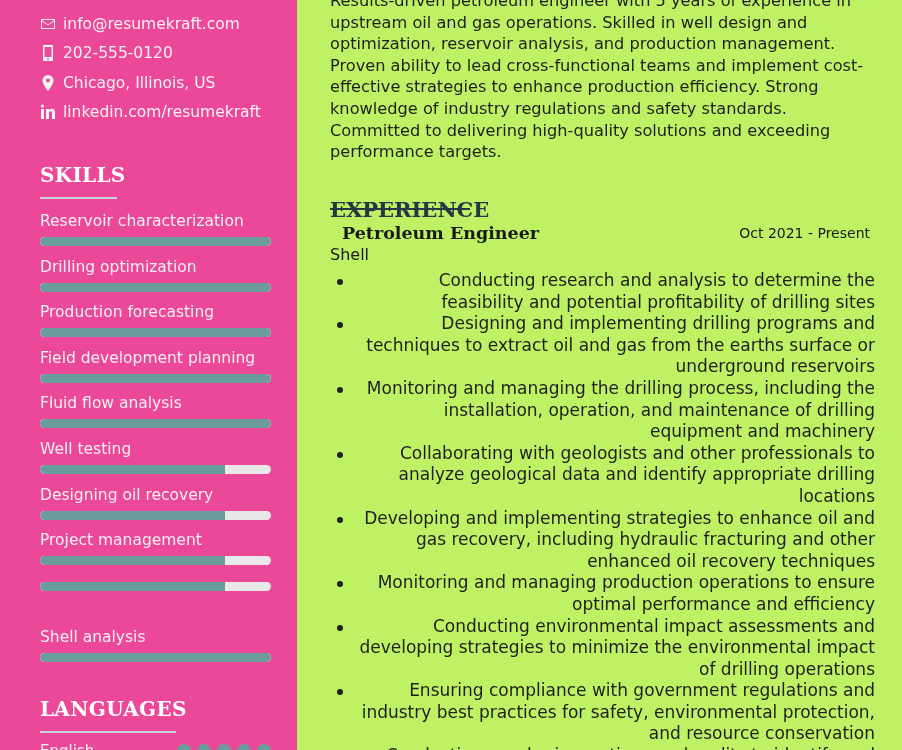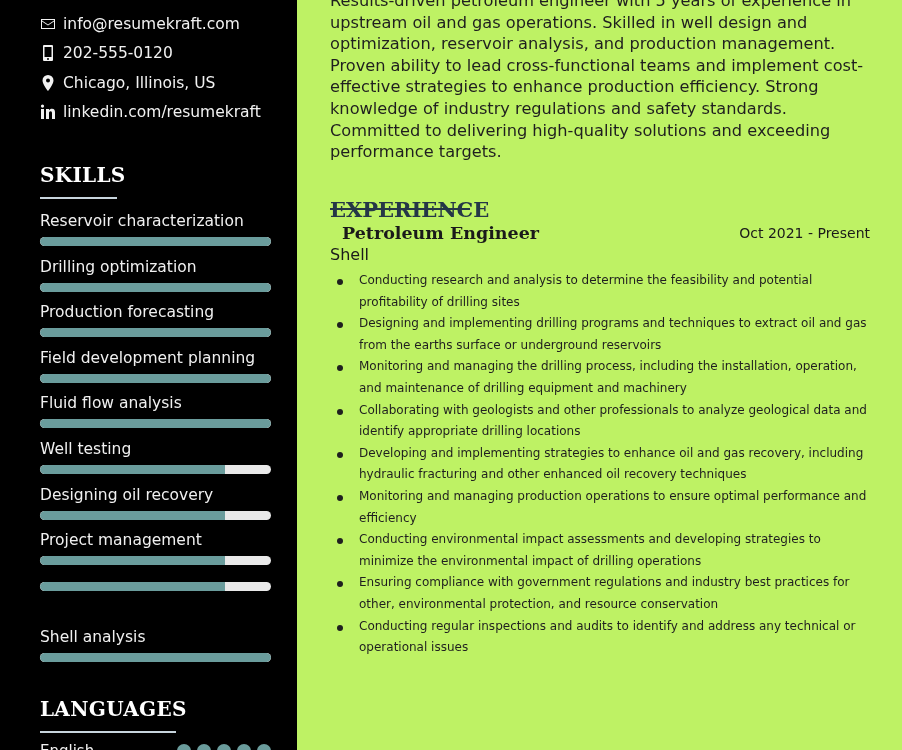--- a/index.html
+++ b/index.html
@@ -1,17 +1,17 @@
 <!DOCTYPE html>
 <html><head>
 <meta charset="utf-8">
 <style>
   html, body { margin:0; padding:0; }
   body { width:902px; height:750px; overflow:hidden; background:#ffffff; position:relative; font-family:"DejaVu Sans", sans-serif; }
-  .sidebar { position:absolute; left:0; top:0; width:297px; height:750px; background:#000000; color:#ffffff; }
+  .sidebar { position:absolute; left:0; top:0; width:297px; height:750px; background:#ec4899; color:#ffffff; }
   .main { position:absolute; left:297px; top:0; width:605px; height:750px; background:#bef264; color:#1f1f1f; }
 
   .contact { position:absolute; left:40px; top:9px; }
   .contact-row { display:flex; align-items:center; height:29.5px; font-size:15.5px; color:#f2f2f2; }
   .contact-row .ic { width:16px; height:16px; margin-right:7px; display:inline-flex; align-items:center; justify-content:center; }
   .contact-row .ic svg { width:16px; height:16px; fill:#f2f2f2; }
 
   .side-heading { position:absolute; left:40px; font-family:"DejaVu Serif", serif; font-weight:bold; font-size:20px; letter-spacing:0.3px; color:#ffffff; }
   .side-rule { position:absolute; left:40px; height:2px; background:#c7d4dc; }
 
@@ -26,21 +26,21 @@
   .dots { display:flex; gap:6px; }
   .dot { width:14px; height:14px; border-radius:50%; background:#6a9c9c; }
 
   .summary { position:absolute; left:33px; top:-10px; width:545px; font-size:16.2px; line-height:21.6px; color:#1f1f1f; }
   .main-heading { position:absolute; left:33px; top:173px; font-family:"DejaVu Serif", serif; font-weight:bold; font-size:21px; color:#253747;margin-top:24px; }
   .main-rule { position:absolute; left:33px; top:208px; width:140px; height:2px; background:#253747; }
   .job-title { position:absolute; left:33px; top:223px; font-family:"DejaVu Serif", serif; font-weight:bold; font-size:17.5px; color:#1a1a1a;margin-left:12px; }
   .job-date { position:absolute; right:32px; top:225px; font-size:14px; color:#1a1a1a; }
   .job-company { position:absolute; left:33px; top:245px; font-size:16px; color:#1a1a1a; }
   .bullets { position:absolute; left:33px; top:270px; width:545px; margin:0; padding:0; list-style:none; }
-  .bullets li { position:relative; padding-left:29px; font-size:12px; line-height:21.6px; color:#1f1f1f; }
+  .bullets li { position:relative; padding-left:29px; font-size:17px; line-height:21.6px; color:#1f1f1f;text-align:right; }
   .bullets li::before { content:""; position:absolute; left:7px; top:9px; width:6px; height:6px; border-radius:50%; background:#1f1f1f; }
 </style>
 </head>
 <body>
 
 <div class="sidebar">
   <div class="contact">
     <div class="contact-row">
       <span class="ic">
           <svg viewBox="0 0 16 16">
@@ -166,16 +166,16 @@
   <div class="job-company">Shell</div>
 
   <ul class="bullets" id="bullets">
       <li>Conducting research and analysis to determine the feasibility and potential profitability of drilling sites</li>
       <li>Designing and implementing drilling programs and techniques to extract oil and gas from the earths surface or underground reservoirs</li>
       <li>Monitoring and managing the drilling process, including the installation, operation, and maintenance of drilling equipment and machinery</li>
       <li>Collaborating with geologists and other professionals to analyze geological data and identify appropriate drilling locations</li>
       <li>Developing and implementing strategies to enhance oil and gas recovery, including hydraulic fracturing and other enhanced oil recovery techniques</li>
       <li>Monitoring and managing production operations to ensure optimal performance and efficiency</li>
       <li>Conducting environmental impact assessments and developing strategies to minimize the environmental impact of drilling operations</li>
-      <li>Ensuring compliance with government regulations and industry best practices for other, environmental protection, and resource conservation</li>
+      <li>Ensuring compliance with government regulations and industry best practices for safety, environmental protection, and resource conservation</li>
       <li>Conducting regular inspections and audits to identify and address any technical or operational issues</li>
     </ul>
 </div>
 
 </body></html>

